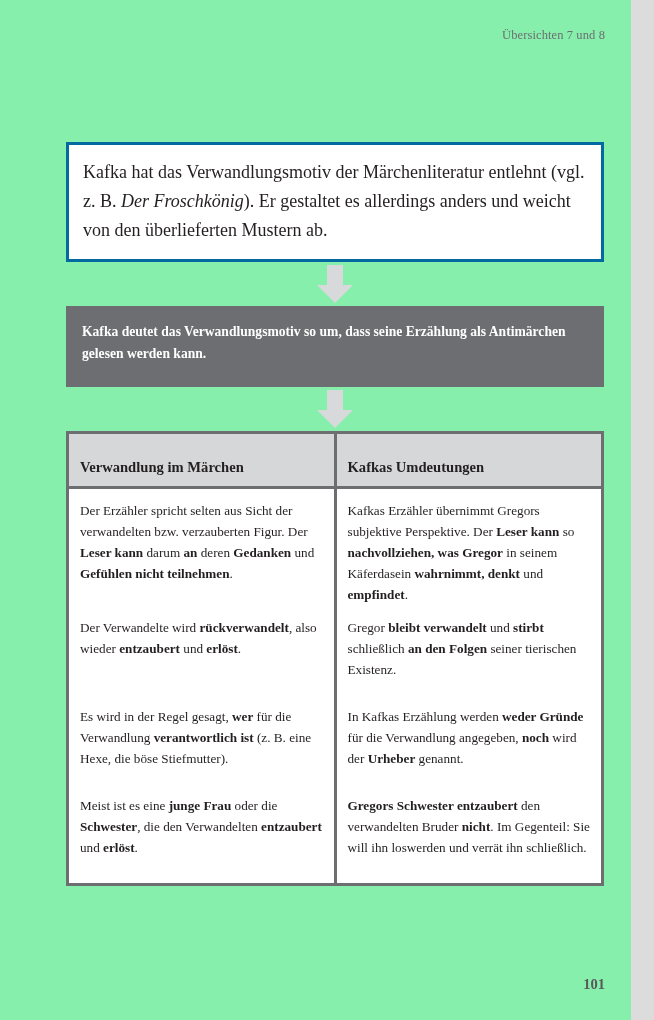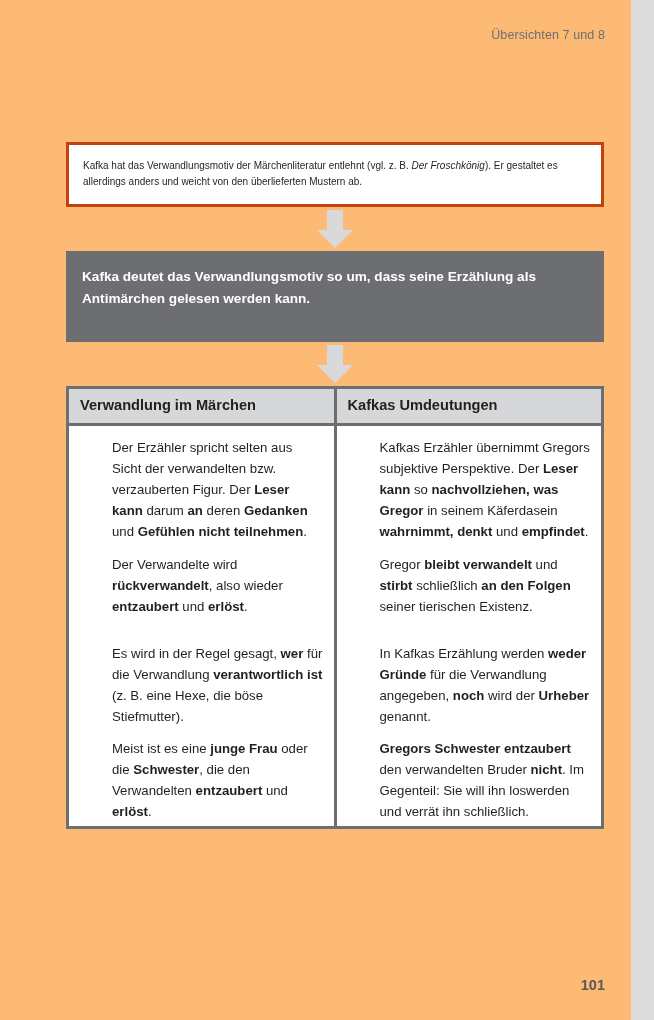--- a/index.html
+++ b/index.html
@@ -26,21 +26,22 @@
     height: 1020px;
     background: #dcdcdc;
   }
 
   .page {
     position: absolute;
     top: 0;
     left: 0;
     width: 631px;
     height: 1020px;
-    background: #fdba74;
+    background: #86efac;
+    font-family: Liberation Serif, serif;
   }
 
   
   .running-head {
     position: absolute;
     top: 28px;
     right: 26px;
     font-size: 12.5px;
     color: #6d6e71;
     letter-spacing: 0.1px;
@@ -61,66 +62,66 @@
 
   
   .flow {
     position: absolute;
     top: 142px;
     left: 66px;
     width: 538px;
   }
 
   .box-plain {
-    border: 3px solid #c2410c;
+    border: 3px solid #0369a1;
     background: #ffffff;
     padding: 13px 14px 14px 14px;
     box-sizing: border-box;
-    font-size: 10px;
+    font-size: 18px;
     line-height: 1.62;
     color: #231f20;
   }
   .box-plain em { font-style: italic; }
 
   .arrow-wrap {
     height: 44px;
     display: flex;
     align-items: center;
     justify-content: center;
   }
   .arrow {
     width: 36px;
     height: 38px;
   }
 
   .box-solid {
     background: #6d6e71;
     color: #ffffff;
-    padding: 15px 16px 32px 16px;
+    padding: 15px 16px 22px 16px;
     box-sizing: border-box;
     font-size: 13.6px;
     line-height: 1.6;
     font-weight: bold;
   }
 
   
   .cmp-table {
     border: 3px solid #6d6e71;
     border-collapse: collapse;
     width: 538px;
     background: #ffffff;
     table-layout: fixed;
   }
   .cmp-table th {
     background: #d6d7d8;
     color: #231f20;
     text-align: left;
     font-size: 14.6px;
     font-weight: bold;
-    padding: 8px 11px 10px 11px;
+    padding: 25px 11px 10px 11px;
     border-bottom: 3px solid #6d6e71;
     vertical-align: middle;
   }
   .cmp-table td {
     vertical-align: top;
     padding: 11px 11px 12px 11px;
     font-size: 13.2px;
     line-height: 1.60;
     color: #231f20;
     background: #ffffff;
@@ -129,21 +130,20 @@
   .cmp-table td.col-left {
     border-right: 3px solid #6d6e71;
   }
   .cmp-table tbody tr td {
     padding-bottom: 0;
   }
   .cmp-table tbody tr:last-child td {
   }
   .cell-body {
     min-height: 78px;
-    margin-left: 32px;
   }
   .cmp-table tbody tr:last-child .cell-body {
     min-height: 88px;
   }
   .cmp-table b { font-weight: bold; }
 
   
   .folio {
     position: absolute;
     bottom: 27px;

